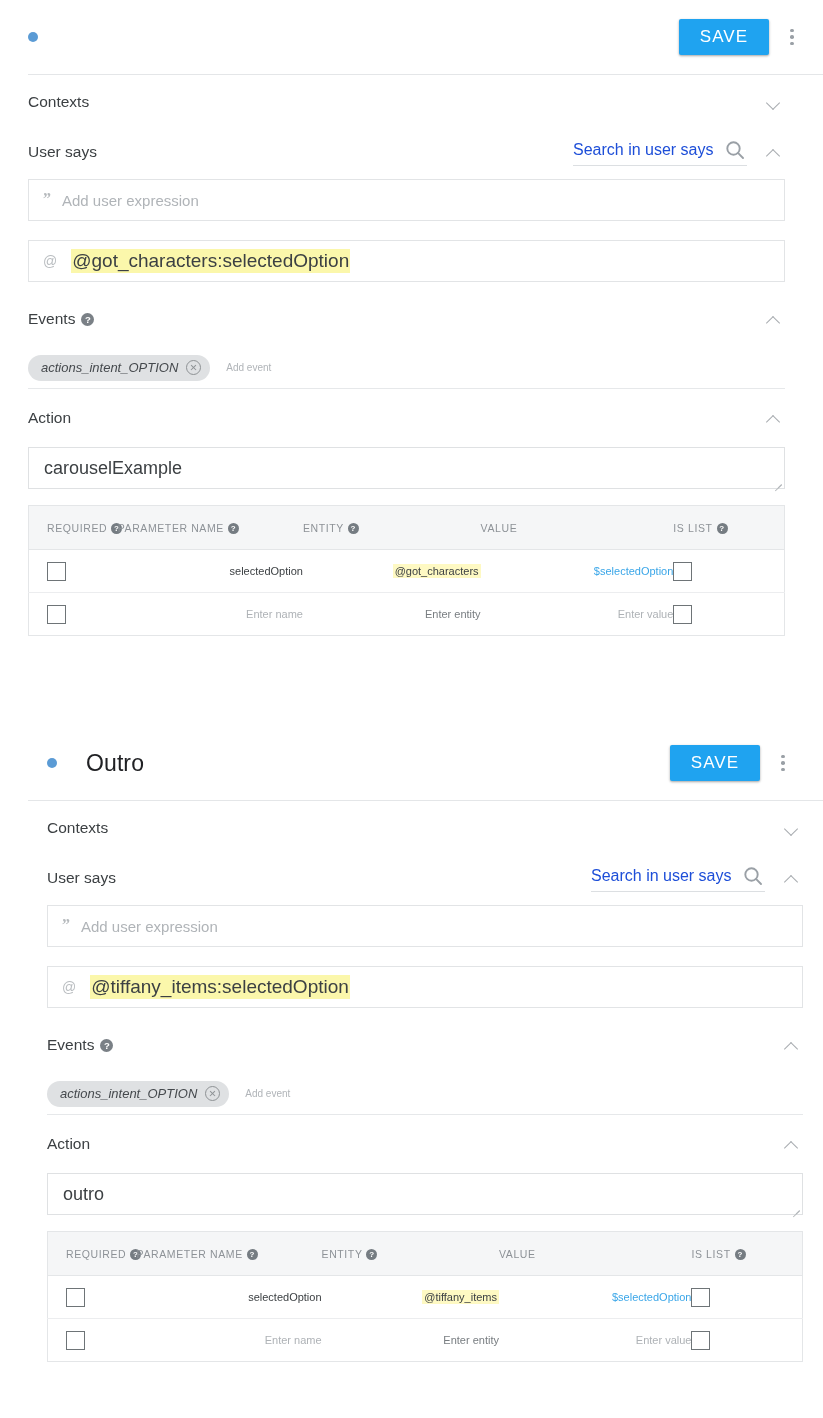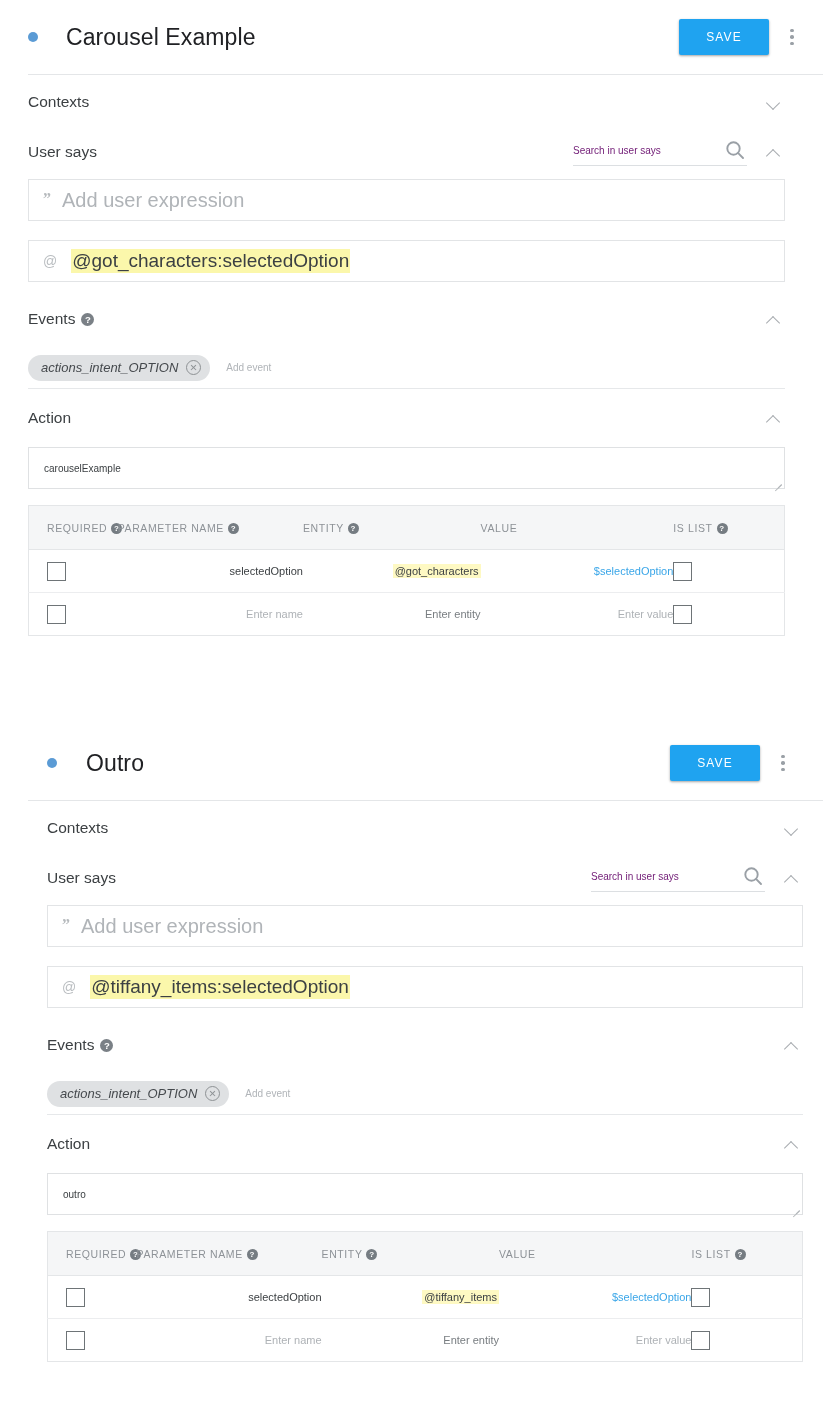--- a/index.html
+++ b/index.html
@@ -35,21 +35,21 @@
     letter-spacing: .1px;
     white-space: nowrap;
   }
   .header-spacer { flex: 1 1 auto; }
 
   .save-btn {
     background: #1fa3f0;
     color: #fff;
     border: none;
     border-radius: 2px;
-    font-size: 12px;
+    font-size: 17px;
     font-family: "Liberation Sans", sans-serif;
     letter-spacing: 1.1px;
     padding: 0 18px;
     height: 36px;
     min-width: 90px;
     box-shadow: 0 1px 3px rgba(0,0,0,.22), 0 1px 2px rgba(0,0,0,.16);
     cursor: pointer;
   }
   .kebab {
     width: 26px; height: 34px;
@@ -113,22 +113,22 @@
   
   .search-wrap {
     display: flex;
     align-items: center;
     border-bottom: 1px solid #dcdfe2;
     padding-bottom: 3px;
     margin-right: 16px;
     cursor: text;
   }
   .search-input-txt {
-    font-size: 10px;
-    color: #701a75;
+    font-size: 16px;
+    color: #1d4ed8;
     width: 150px;
     white-space: nowrap;
   }
   .search-icon { width: 24px; height: 24px; display:block; flex:0 0 auto; }
 
   
   .expr-box {
     border: 1px solid #e2e4e6;
     background: #fff;
     height: 42px;
@@ -139,21 +139,21 @@
   .quote-icon {
     color: #b6babd;
     font-size: 16px;
     font-weight: 700;
     font-family: "Liberation Serif", serif;
     line-height: 1;
     margin-right: 12px;
     letter-spacing: -1px;
     transform: translateY(-1px);
   }
-  .expr-placeholder { font-size: 20px; color: #b0b4b8; }
+  .expr-placeholder { font-size: 15px; color: #b0b4b8; }
   .at-icon { color: #b9bdc0; font-size: 14px; margin-right: 14px; }
   .hl {
     background: #fbf7ab;
     color: #3c4043;
     font-size: 19px;
     padding: 1px 1px;
   }
 
   
   .events-area {
@@ -194,21 +194,21 @@
   
   .action-box {
     border: 1px solid #dfe1e3;
     background: #fff;
     height: 42px;
     position: relative;
     display: flex;
     align-items: center;
     padding-left: 15px;
   }
-  .action-text { font-size: 10px; color: #3c4043; }
+  .action-text { font-size: 18px; color: #3c4043; }
   .resize-grip {
     position: absolute;
     right: 2px; bottom: 1px;
     width: 11px; height: 11px;
   }
   .resize-grip span {
     position: absolute; right: 0; background: #b4b8bb; height: 1px;
   }
   .resize-grip span:nth-child(1){ bottom: 2px; width: 9px; transform: rotate(-45deg); transform-origin: right bottom;}
   .resize-grip span:nth-child(2){ bottom: 2px; width: 5px; transform: rotate(-45deg); transform-origin: right bottom;}
@@ -257,21 +257,20 @@
 </style>
 </head>
 <body>
 
 <div class="page">
 
   <div class="intent-block" style="position:absolute; left:0; top:0; width:823px;">
 
     <div class="intent-header" style="padding-left:28px;">
       <span class="intent-dot"></span>
-      <span class="intent-title" style="margin-left:28px;">Carousel Example</span>
       <span class="header-spacer"></span>
       <button class="save-btn">SAVE</button>
       <span class="kebab">
           <i></i>
           <i></i>
           <i></i>
         </span>
     </div>
     <div class="hdr-divider" style="margin-left:28px; margin-right:0;"></div>
 

